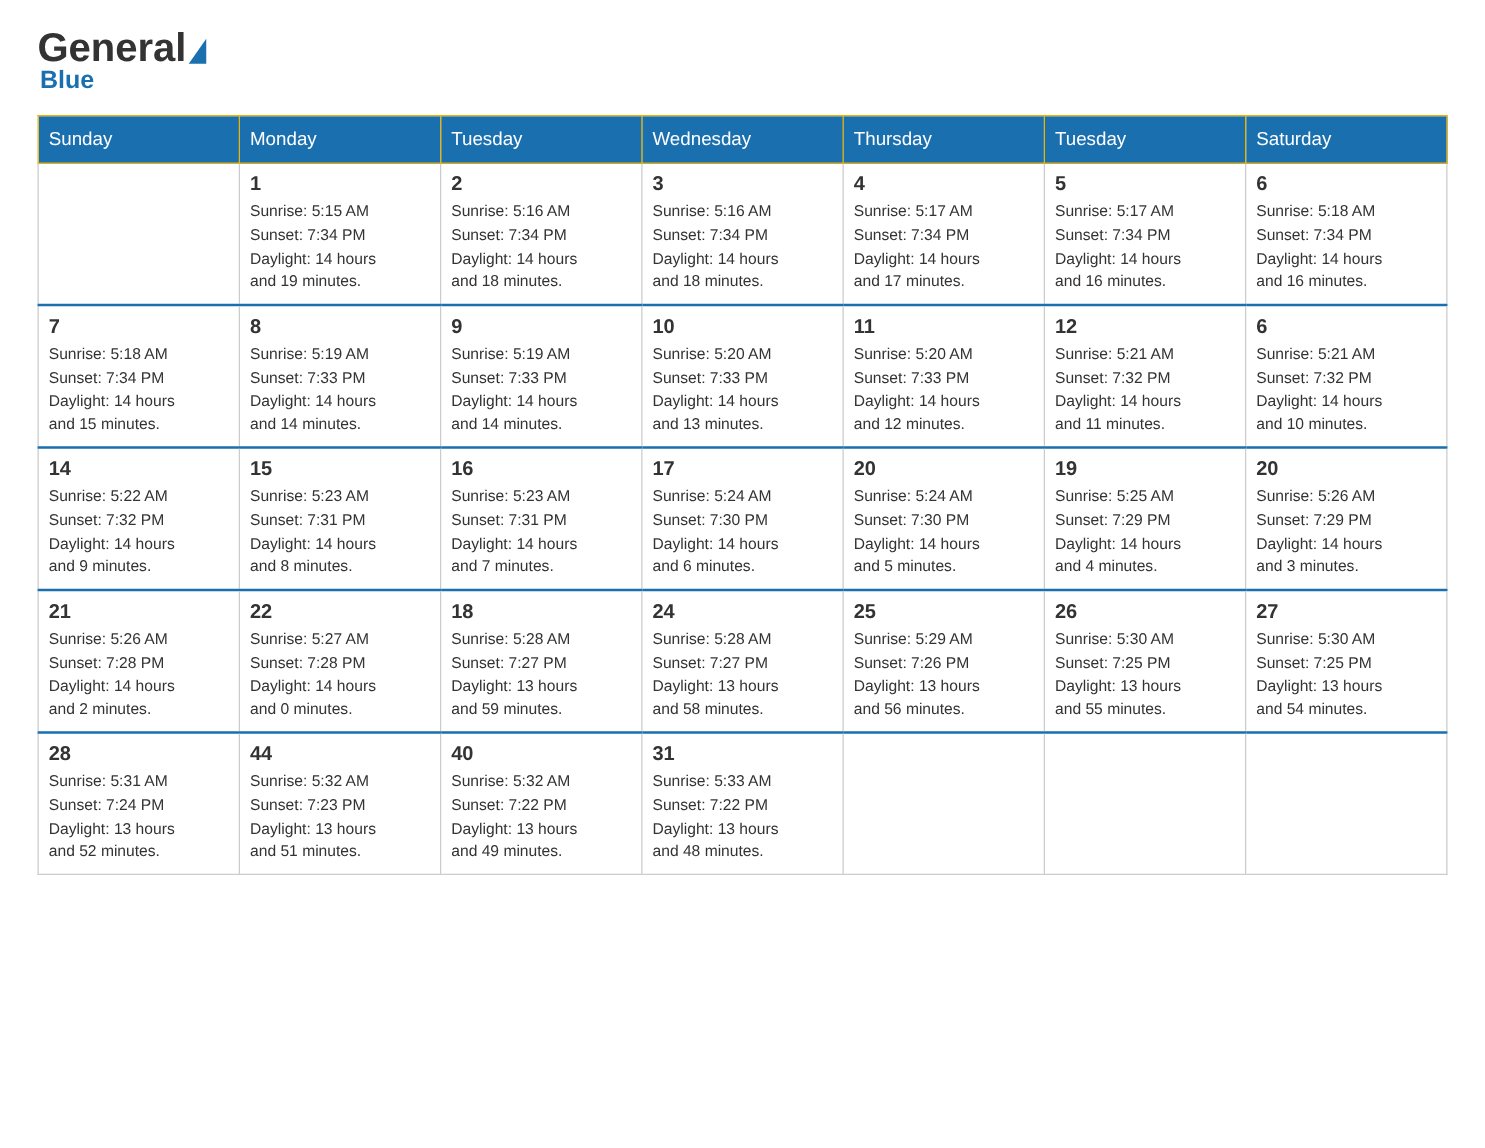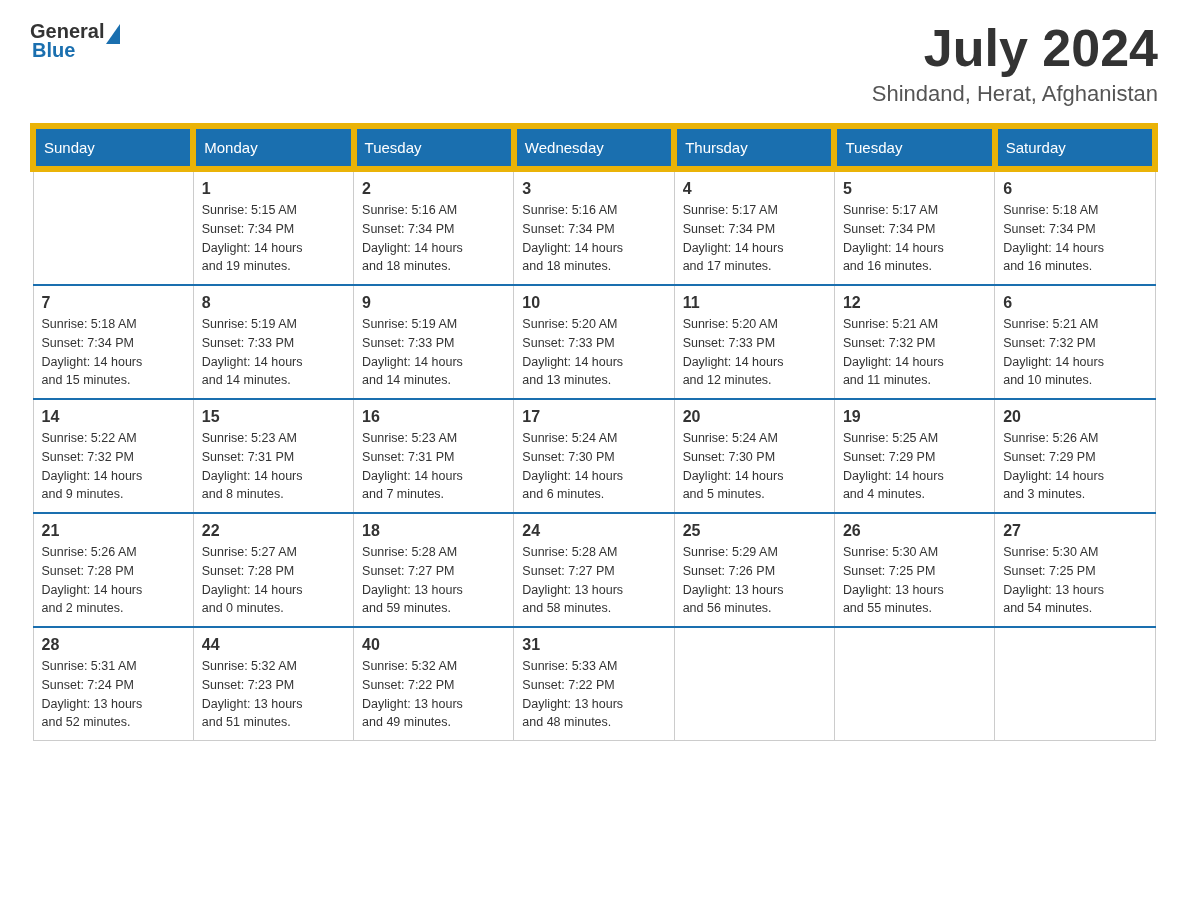--- a/index.html
+++ b/index.html
@@ -18,21 +18,21 @@
       margin-bottom: 16px;
     }
     .logo-area {
       display: flex;
       flex-direction: column;
       align-items: flex-start;
     }
     .logo-text {
       display: flex;
       align-items: center;
-      font-size: 20px;
+      font-size: 32px;
       font-weight: bold;
       color: #333;
     }
     .logo-general { color: #333; }
     .logo-blue-icon {
       display: inline-block;
       width: 0;
       height: 0;
       border-left: 14px solid transparent;
       border-bottom: 20px solid #1a6faf;
@@ -59,21 +59,21 @@
       border-collapse: collapse;
       table-layout: fixed;
     }
     th {
       background-color: #1a6faf;
       color: #fff;
       padding: 10px 8px;
       font-size: 15px;
       font-weight: normal;
       text-align: left;
-      border: 6px solid #eab308;
+      border: 1px solid #eab308;
     }
     td {
       vertical-align: top;
       padding: 8px 8px;
       border: 1px solid #ccc;
       font-size: 13px;
       color: #333;
       height: 110px;
     }
     td .day-num {
@@ -96,24 +96,20 @@
 </head>
 <body>
 
 <div class="header">
   <div class="logo-area">
     <div class="logo-text">
       <span class="logo-general">General</span>
         <span class="logo-blue-icon"></span>
     </div>
     <div style="font-size:20px; font-weight:bold; color:#1a6faf; margin-top:-4px; padding-left:2px;">Blue</div>
-  </div>
-  <div class="title-area">
-    <div class="month-year">July 2024</div>
-    <div class="location">Shindand, Herat, Afghanistan</div>
   </div>
 </div>
 
 <table>
   <thead>
     <tr>
     <th>Sunday</th>
         <th>Monday</th>
         <th>Tuesday</th>
         <th>Wednesday</th>

